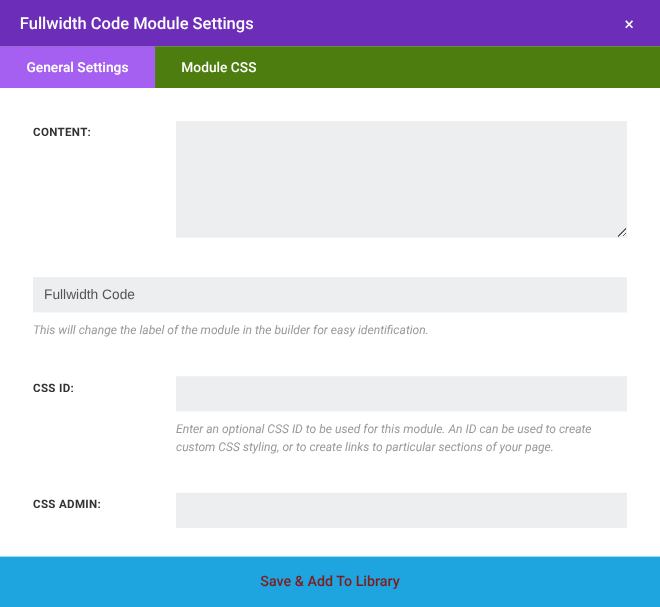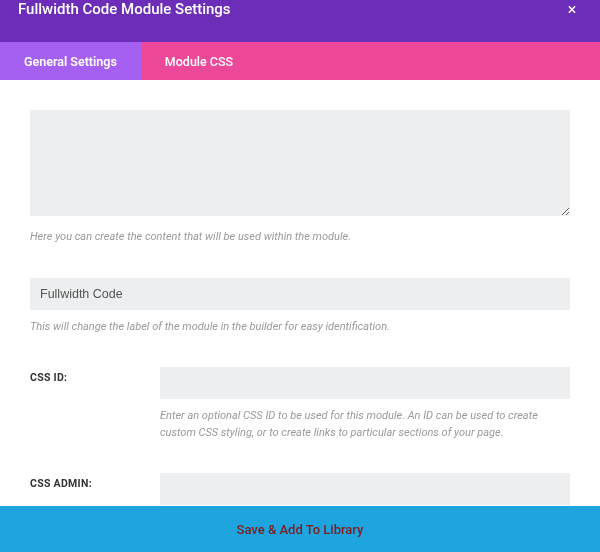--- a/index.html
+++ b/index.html
@@ -1,20 +1,20 @@
 <!DOCTYPE html>
 <html><head>
 <meta charset="utf-8">
 <style>
 *{box-sizing:border-box;margin:0;padding:0}
 body{font-family:-apple-system,BlinkMacSystemFont,"Segoe UI",Roboto,Helvetica,Arial,sans-serif;background:#fff;width:600px;height:552px;overflow:hidden}
-.header{background:#6c2eb9;color:#fff;display:flex;align-items:flex-start;justify-content:space-between;height:42px;padding:0 18px}
+.header{background:#6c2eb9;color:#fff;display:flex;align-items:center;justify-content:space-between;height:42px;padding:0 18px}
 .header-title{font-size:15px;font-weight:500}
 .close-btn{color:#fff;font-size:16px;cursor:pointer;width:20px;text-align:center}
-.tabs{background:#ec4899;display:flex;height:38px}
+.tabs{background:#4d7c0f;display:flex;height:38px}
 .tab{color:#fff;font-size:12.5px;padding:0 24px;display:flex;align-items:center;cursor:pointer}
 .tab.active{background:#a560f2;font-weight:600}
 .tab.inactive{font-weight:500}
 .form-area{padding:30px 30px 0 30px;background:#fff;height:426px;overflow-y:auto}
 .row{display:flex;margin-bottom:32px}
 .row:last-child{margin-bottom:20px}
 .label{width:130px;flex-shrink:0;font-size:10.5px;font-weight:700;color:#333;letter-spacing:0.3px;padding-top:4px}
 .field{flex:1}
 textarea.input{background:#eceeef;border:none;width:100%;height:106px;padding:10px;font-family:inherit;font-size:13px;resize:vertical;color:#333}
 input.input{background:#eceeef;border:none;width:100%;height:32px;padding:0 10px;font-family:Liberation Sans, sans-serif;font-size:12.5px;color:#555}
@@ -33,23 +33,23 @@
 </div>
 
 <div class="tabs">
   <div class="tab active">General Settings</div>
   <div class="tab inactive">Module CSS</div>
 </div>
 
 <div class="form-area">
 
   <div class="row">
+    <div class="label">CONTENT:</div>
     <div class="field">
       <textarea class="input" value="" style=""></textarea>
-      <div class="help">Here you can create the content that will be used within the module.</div>
     </div>
   </div>
 
   <div class="row">
     <div class="field">
       <input class="input" type="text" value="Fullwidth Code" style="">
       <div class="help">This will change the label of the module in the builder for easy identification.</div>
     </div>
   </div>
 

